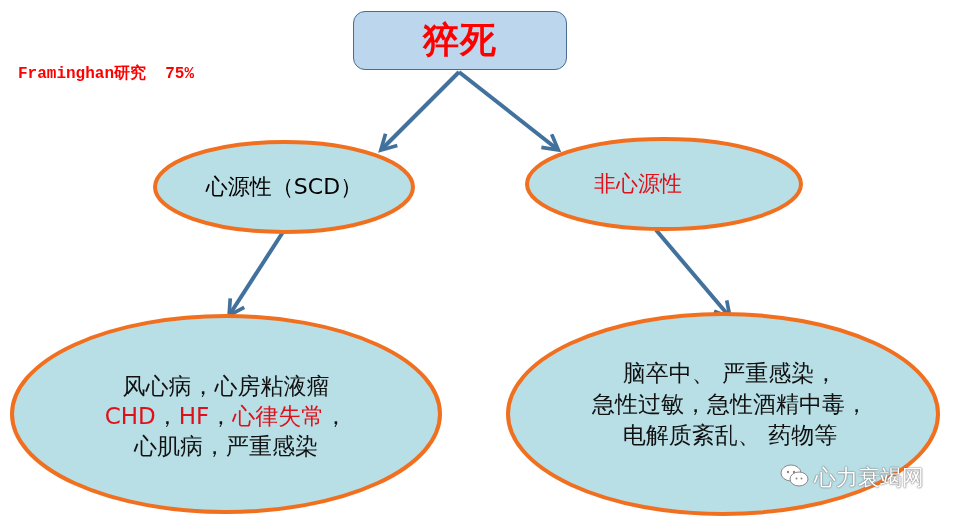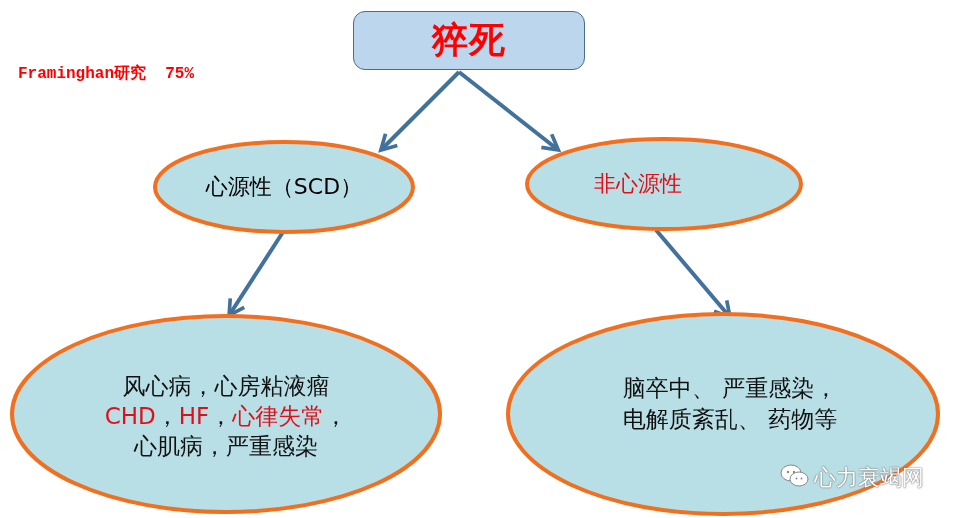--- a/index.html
+++ b/index.html
@@ -1,19 +1,19 @@
 <!DOCTYPE html>
 <html><head>
   <meta charset="utf-8">
   <style>
     html, body { margin:0; padding:0; background:#ffffff; }
     body { width:958px; height:518px; position:relative; overflow:hidden;
            font-family:"DejaVu Sans","Liberation Sans",sans-serif; }
     .canvas { position:absolute; left:0; top:0; width:958px; height:518px; }
-    .root-box { position:absolute; left:353px; top:11px; width:232px; height:59px;
+    .root-box { position:absolute; left:353px; top:11px; width:214px; height:59px;
       background:#bcd6ee; border:1.5px solid #4a6d8f; border-radius:12px; box-sizing:border-box;
       display:flex; align-items:center; justify-content:center; }
     .root-title { color:#ff0000; font-size:36px; font-weight:bold; letter-spacing:1px; }
     .study-label { position:absolute; left:18px; top:63px; color:#ff0000; font-size:16px; font-weight:bold;
       font-family:Liberation Mono, monospace; white-space:pre; }
     .node-text { position:absolute; display:flex; flex-direction:column; align-items:center; justify-content:center;
       text-align:center; line-height:30px; font-size:23px; color:#111; }
     .red { color:#e0101a; }
     .watermark { position:absolute; left:780px; top:463px; display:flex; align-items:flex-start; gap:4px;
       color:#ffffff; font-size:22px; text-shadow:0 0 2px #777, 0 0 1px #555; }
@@ -53,20 +53,21 @@
   <div class="node-text" style="left:40px;top:366px;width:372px;height:100px;">
     <div>风心病，心房粘液瘤</div>
     <div>
       <span class="red">CHD</span><span>，</span><span class="red">HF</span><span>，</span><span class="red">心律失常</span><span>，</span>
     </div>
     <div>心肌病，严重感染</div>
   </div>
 
   <div class="node-text" style="left:555px;top:340px;width:350px;height:128px;line-height:31px;">
     <div>脑卒中、 严重感染，</div>
+    <div>急性过敏，急性酒精中毒，</div>
     <div>电解质紊乱、 药物等</div>
   </div>
 
   <div class="watermark">
     <svg width="30" height="26" viewBox="0 0 30 26">
       <ellipse cx="11" cy="10" rx="10" ry="8" fill="#fff" stroke="#888" stroke-width="1"></ellipse>
       <ellipse cx="19" cy="16" rx="9" ry="7" fill="#fff" stroke="#888" stroke-width="1"></ellipse>
       <circle cx="8" cy="9" r="1.2" fill="#888"></circle>
         <circle cx="14" cy="9" r="1.2" fill="#888"></circle>
       <circle cx="16.5" cy="15.5" r="1" fill="#888"></circle>

